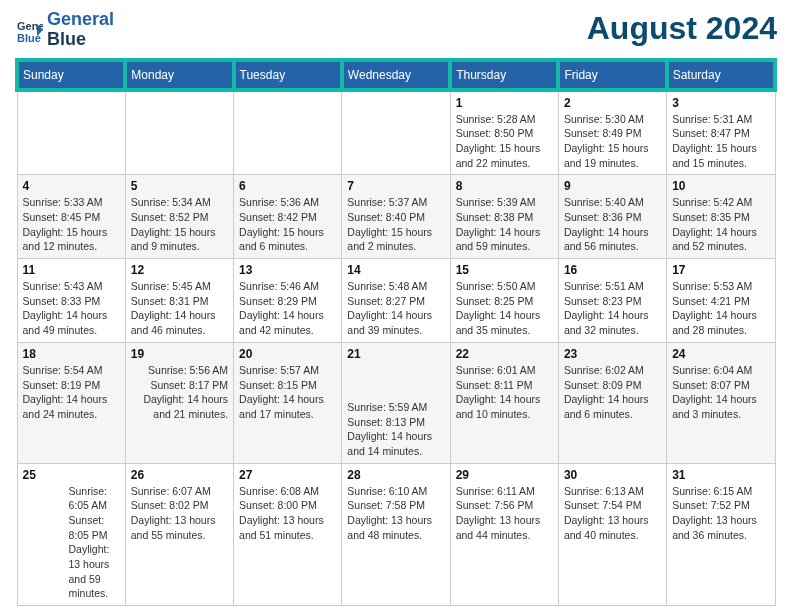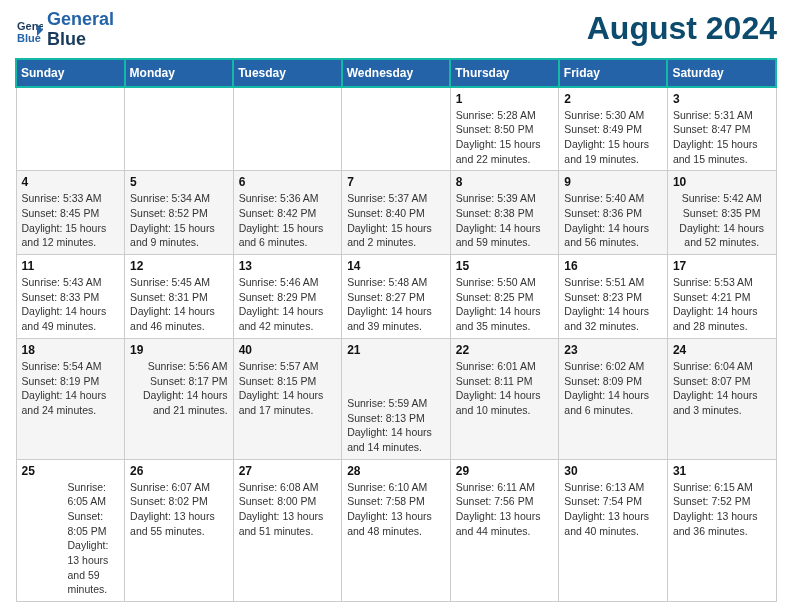--- a/index.html
+++ b/index.html
@@ -50,22 +50,22 @@
       width: 100%;
       border-collapse: collapse;
       font-size: 11px;
     }
     .calendar-table thead th {
       background-color: #2563a8;
       color: #fff;
       padding: 6px 4px;
       text-align: left;
       font-size: 12px;
-      font-weight: bold;
-      border: 2px solid #14b8a6;
+      font-weight: normal;
+      border: 4px solid #14b8a6;
     }
     .calendar-table td {
       border: 1px solid #ccc;
       padding: 4px 5px;
       vertical-align: top;
       width: calc(100% / 7);
       height: 80px;
       background: #fff;
     }
     .calendar-table tr:nth-child(even) td {
@@ -184,21 +184,21 @@
         </td>
         <td>
           <div class="day-number">9</div>
           <div class="day-info" style="white-space: pre-line;">Sunrise: 5:40 AM
 Sunset: 8:36 PM
 Daylight: 14 hours
 and 56 minutes.</div>
         </td>
         <td>
           <div class="day-number">10</div>
-          <div class="day-info" style="white-space: pre-line; text-align: center;">Sunrise: 5:42 AM
+          <div class="day-info" style="white-space: pre-line;">Sunrise: 5:42 AM
 Sunset: 8:35 PM
 Daylight: 14 hours
 and 52 minutes.</div>
         </td>
       </tr>
       <tr>
         <td>
           <div class="day-number">11</div>
           <div class="day-info" style="white-space: pre-line;">Sunrise: 5:43 AM
 Sunset: 8:33 PM
@@ -257,21 +257,21 @@
 and 24 minutes.</div>
         </td>
         <td>
           <div class="day-number">19</div>
           <div class="day-info" style="white-space: pre-line; text-align: right;">Sunrise: 5:56 AM
 Sunset: 8:17 PM
 Daylight: 14 hours
 and 21 minutes.</div>
         </td>
         <td>
-          <div class="day-number">40</div>
+          <div class="day-number">20</div>
           <div class="day-info" style="white-space: pre-line;">Sunrise: 5:57 AM
 Sunset: 8:15 PM
 Daylight: 14 hours
 and 17 minutes.</div>
         </td>
         <td>
           <div class="day-number">21</div>
           <div class="day-info" style="white-space: pre-line; margin-top: 39px;">Sunrise: 5:59 AM
 Sunset: 8:13 PM
 Daylight: 14 hours

